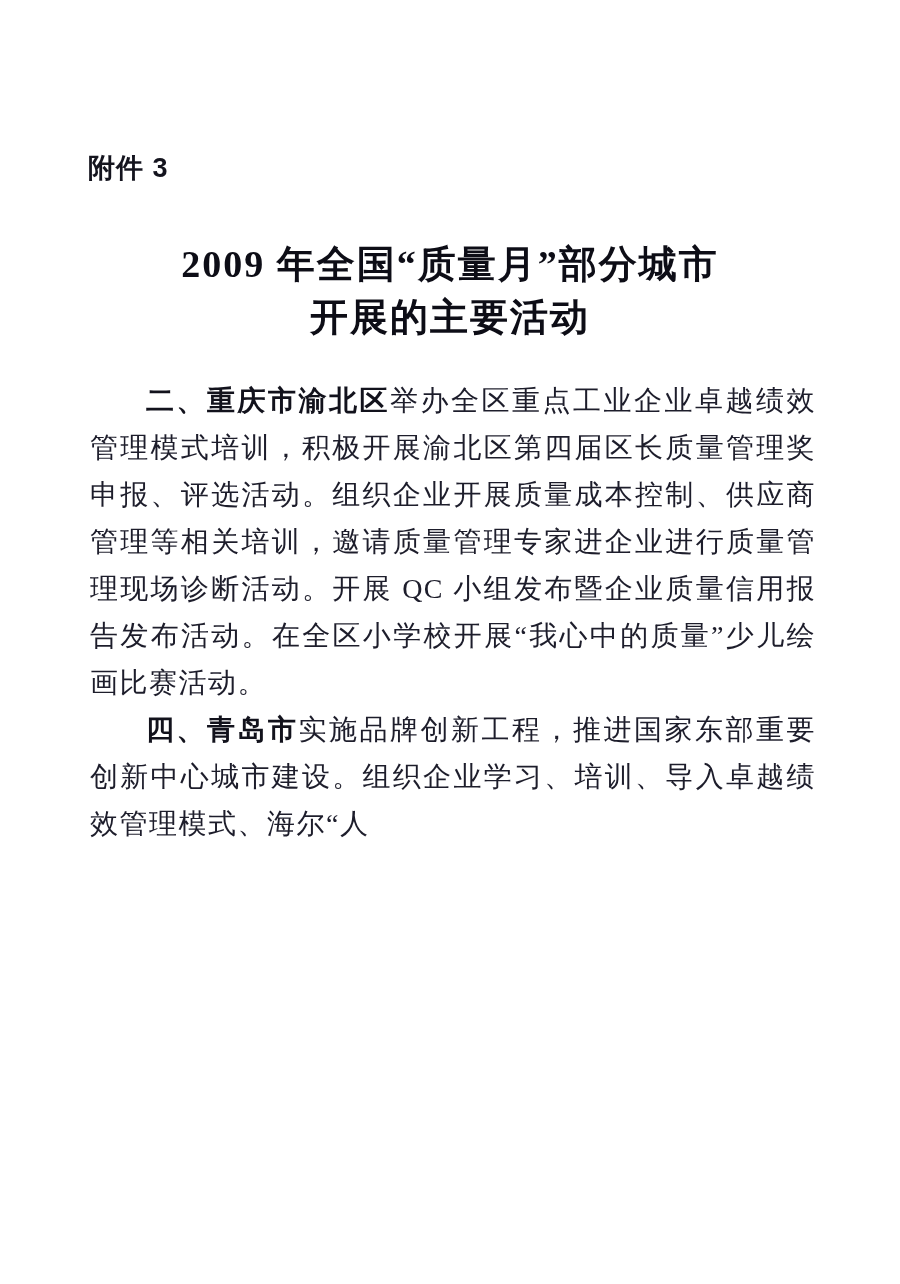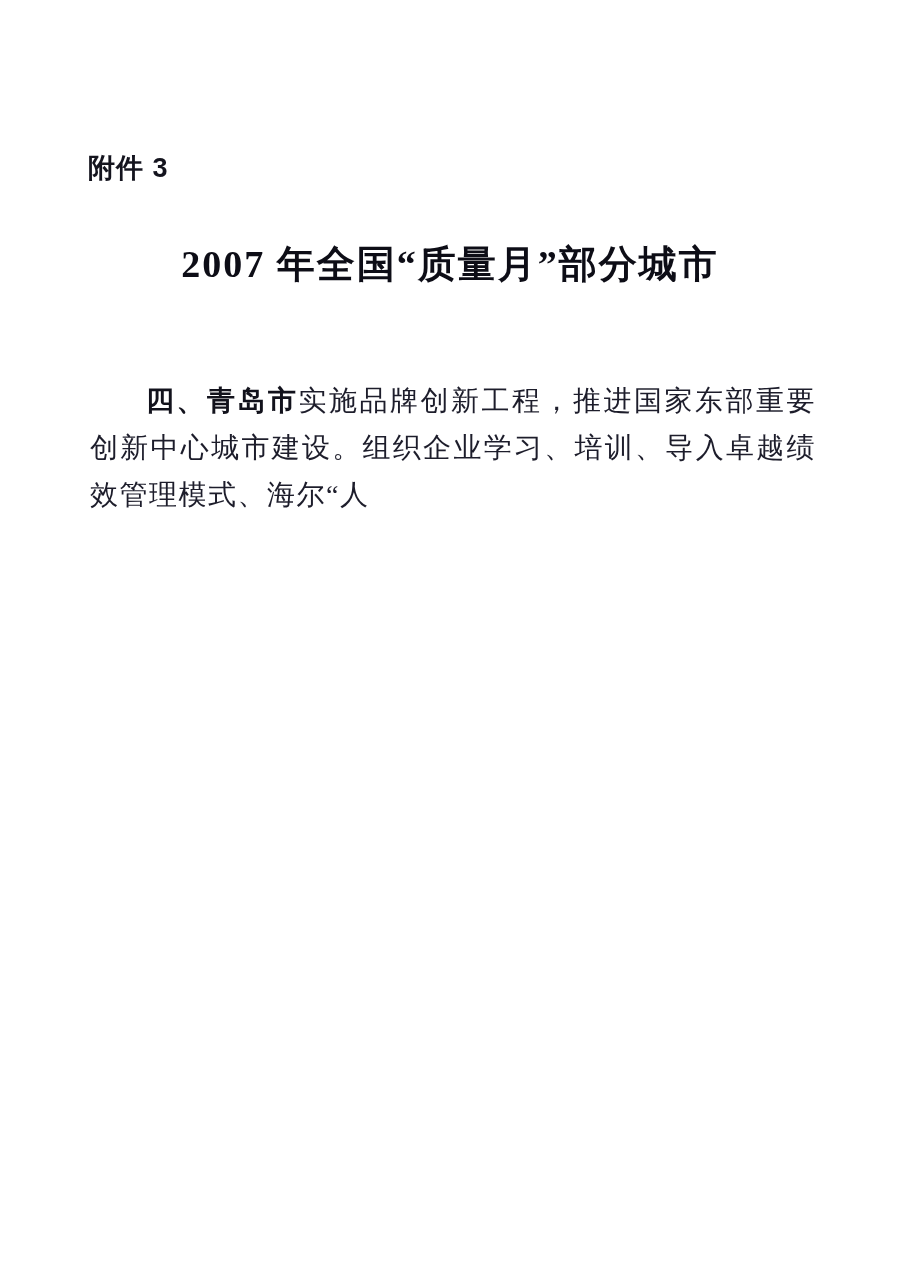--- a/index.html
+++ b/index.html
@@ -81,22 +81,24 @@
   }
 </style>
 </head>
 <body>
 
 <div class="page">
 
   <div class="attachment">附件 3</div>
 
   <h1 class="title">
-    <span class="title-line">2007 年全国“质量月”部分城市</span>
+    <span class="title-line">2009 年全国“质量月”部分城市</span>
+    <span class="title-line">开展的主要活动</span>
   </h1>
 
   <div class="doc-body">
+    <p class="para"><span class="lead">二、重庆市渝北区</span><span class="ptext">举办全区重点工业企业卓越绩效管理模式培训，积极开展渝北区第四届区长质量管理奖申报、评选活动。组织企业开展质量成本控制、供应商管理等相关培训，邀请质量管理专家进企业进行质量管理现场诊断活动。开展 QC 小组发布暨企业质量信用报告发布活动。在全区小学校开展“我心中的质量”少儿绘画比赛活动。</span></p>
     <p class="para"><span class="lead">四、青岛市</span><span class="ptext">实施品牌创新工程，推进国家东部重要创新中心城市建设。组织企业学习、培训、导入卓越绩效管理模式、海尔“人</span></p>
   </div>
 
   <div class="page-number">— 27 —</div>
 
 </div>
 
 </body></html>

